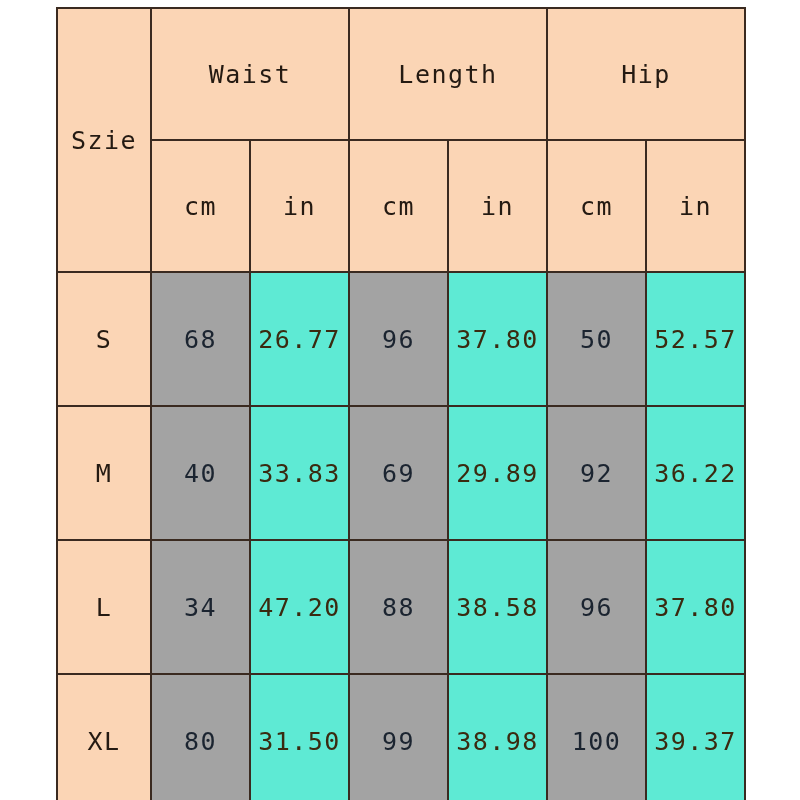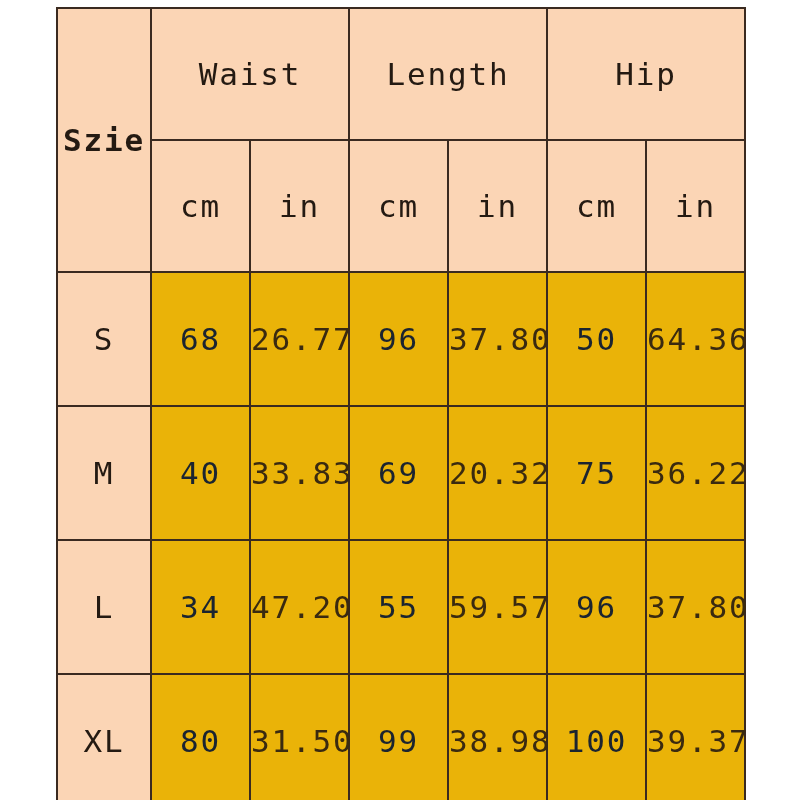--- a/index.html
+++ b/index.html
@@ -25,55 +25,54 @@
     border-collapse: collapse;
     table-layout: fixed;
     width: 688px;
   }
 
   table.size-chart td {
     border: 2px solid #3a2a20;
     text-align: center;
     vertical-align: middle;
     font-family: "DejaVu Sans Mono", "Liberation Mono", monospace;
-    font-size: 31px;
+    font-size: 25px;
     letter-spacing: 0.06em;
     padding: 0;
   }
 
   
   col.c-size  { width: 94px; }
   col.c-data  { width: 99px; }
 
   
   .cell-head {
     background: #fbd5b5;
     color: #241a12;
   }
   .cell-size {
     background: #fbd5b5;
     color: #241a12;
   }
   .cell-cm {
-    background: #eab308;
+    background: #a3a3a3;
     color: #1b2430;
   }
   .cell-in {
-    background: #eab308;
+    background: #5eead4;
     color: #3a2a10;
   }
 
   
   tr.row-group   td { height: 130px; }
   tr.row-unit    td { height: 130px; }
   tr.row-data    td { height: 132px; }
 
   .szie-cell {
     font-size: 25px;
-    font-weight: bold;
   }
   .group-label {
     font-size: 25px;
   }
   .unit-label {
     font-size: 25px;
   }
 </style>
 </head>
 <body>
@@ -105,39 +104,39 @@
         <td class="cell-head unit-label">in</td>
       </tr>
 
       <tr class="row-data">
         <td class="cell-size">S</td>
         <td class="cell-cm">68</td>
         <td class="cell-in">26.77</td>
         <td class="cell-cm">96</td>
         <td class="cell-in">37.80</td>
         <td class="cell-cm">50</td>
-        <td class="cell-in">64.36</td>
+        <td class="cell-in">52.57</td>
       </tr>
 
       <tr class="row-data">
         <td class="cell-size">M</td>
         <td class="cell-cm">40</td>
         <td class="cell-in">33.83</td>
         <td class="cell-cm">69</td>
-        <td class="cell-in">20.32</td>
-        <td class="cell-cm">75</td>
+        <td class="cell-in">29.89</td>
+        <td class="cell-cm">92</td>
         <td class="cell-in">36.22</td>
       </tr>
 
       <tr class="row-data">
         <td class="cell-size">L</td>
         <td class="cell-cm">34</td>
         <td class="cell-in">47.20</td>
-        <td class="cell-cm">55</td>
-        <td class="cell-in">59.57</td>
+        <td class="cell-cm">88</td>
+        <td class="cell-in">38.58</td>
         <td class="cell-cm">96</td>
         <td class="cell-in">37.80</td>
       </tr>
 
       <tr class="row-data">
         <td class="cell-size">XL</td>
         <td class="cell-cm">80</td>
         <td class="cell-in">31.50</td>
         <td class="cell-cm">99</td>
         <td class="cell-in">38.98</td>

